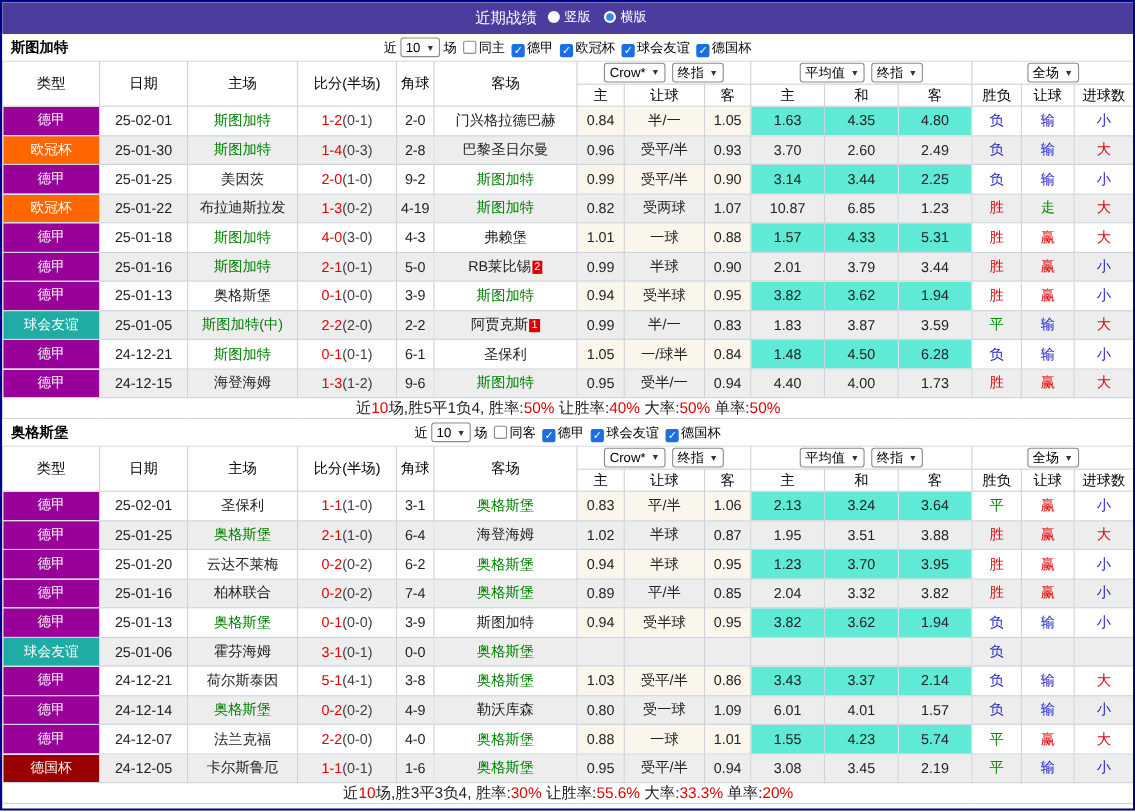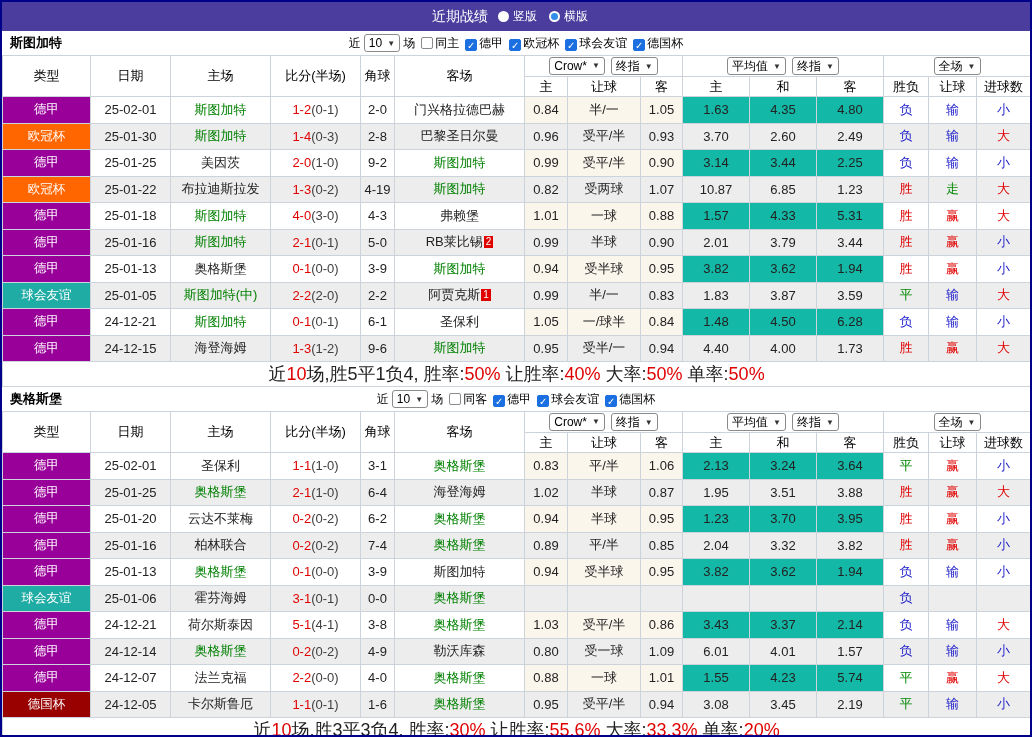--- a/index.html
+++ b/index.html
@@ -26,27 +26,27 @@
   
   table{table-layout:fixed;width:1028px;border-collapse:collapse}
   th,td{border:1px solid #ccd3db;padding:0;text-align:center;overflow:hidden;white-space:nowrap}
   thead th{font-weight:normal;font-size:13px;background:#fff}
   .ddrow th{height:21px}
   .subrow th{height:20px}
   tbody tr{height:26.5px}
   tbody td{font-size:13px;color:#222}
   tbody tr:nth-child(even) td{background:#ededed}
   tbody td.bg-cream{background:#fbf6ec}
-  tbody td.bg-blue{background:#14b8a6}
+  tbody td.bg-blue{background:#5eead4}
   td.type-cell{color:#fff;font-size:12.5px}
   .sc-main{color:#e00000}
   .sc-half{color:#404040}
   .team-self{color:#008000}
   .card{display:inline-block;background:#e00000;color:#fff;font-size:10px;line-height:12px;padding:0 2px;margin-left:1px;vertical-align:1px}
-  tfoot td{height:14px;font-size:18px;color:#222;background:#fff}
+  tfoot td{height:14px;font-size:14px;color:#222;background:#fff}
   tfoot .red{color:#e00000}
 </style>
 </head>
 <body>
 
 <div class="page">
   <div class="titlebar">
     <span class="ttl">近期战绩</span>
     <span id="radio-area"><span class="radio-opt">
           <span class="rd sel"></span>

